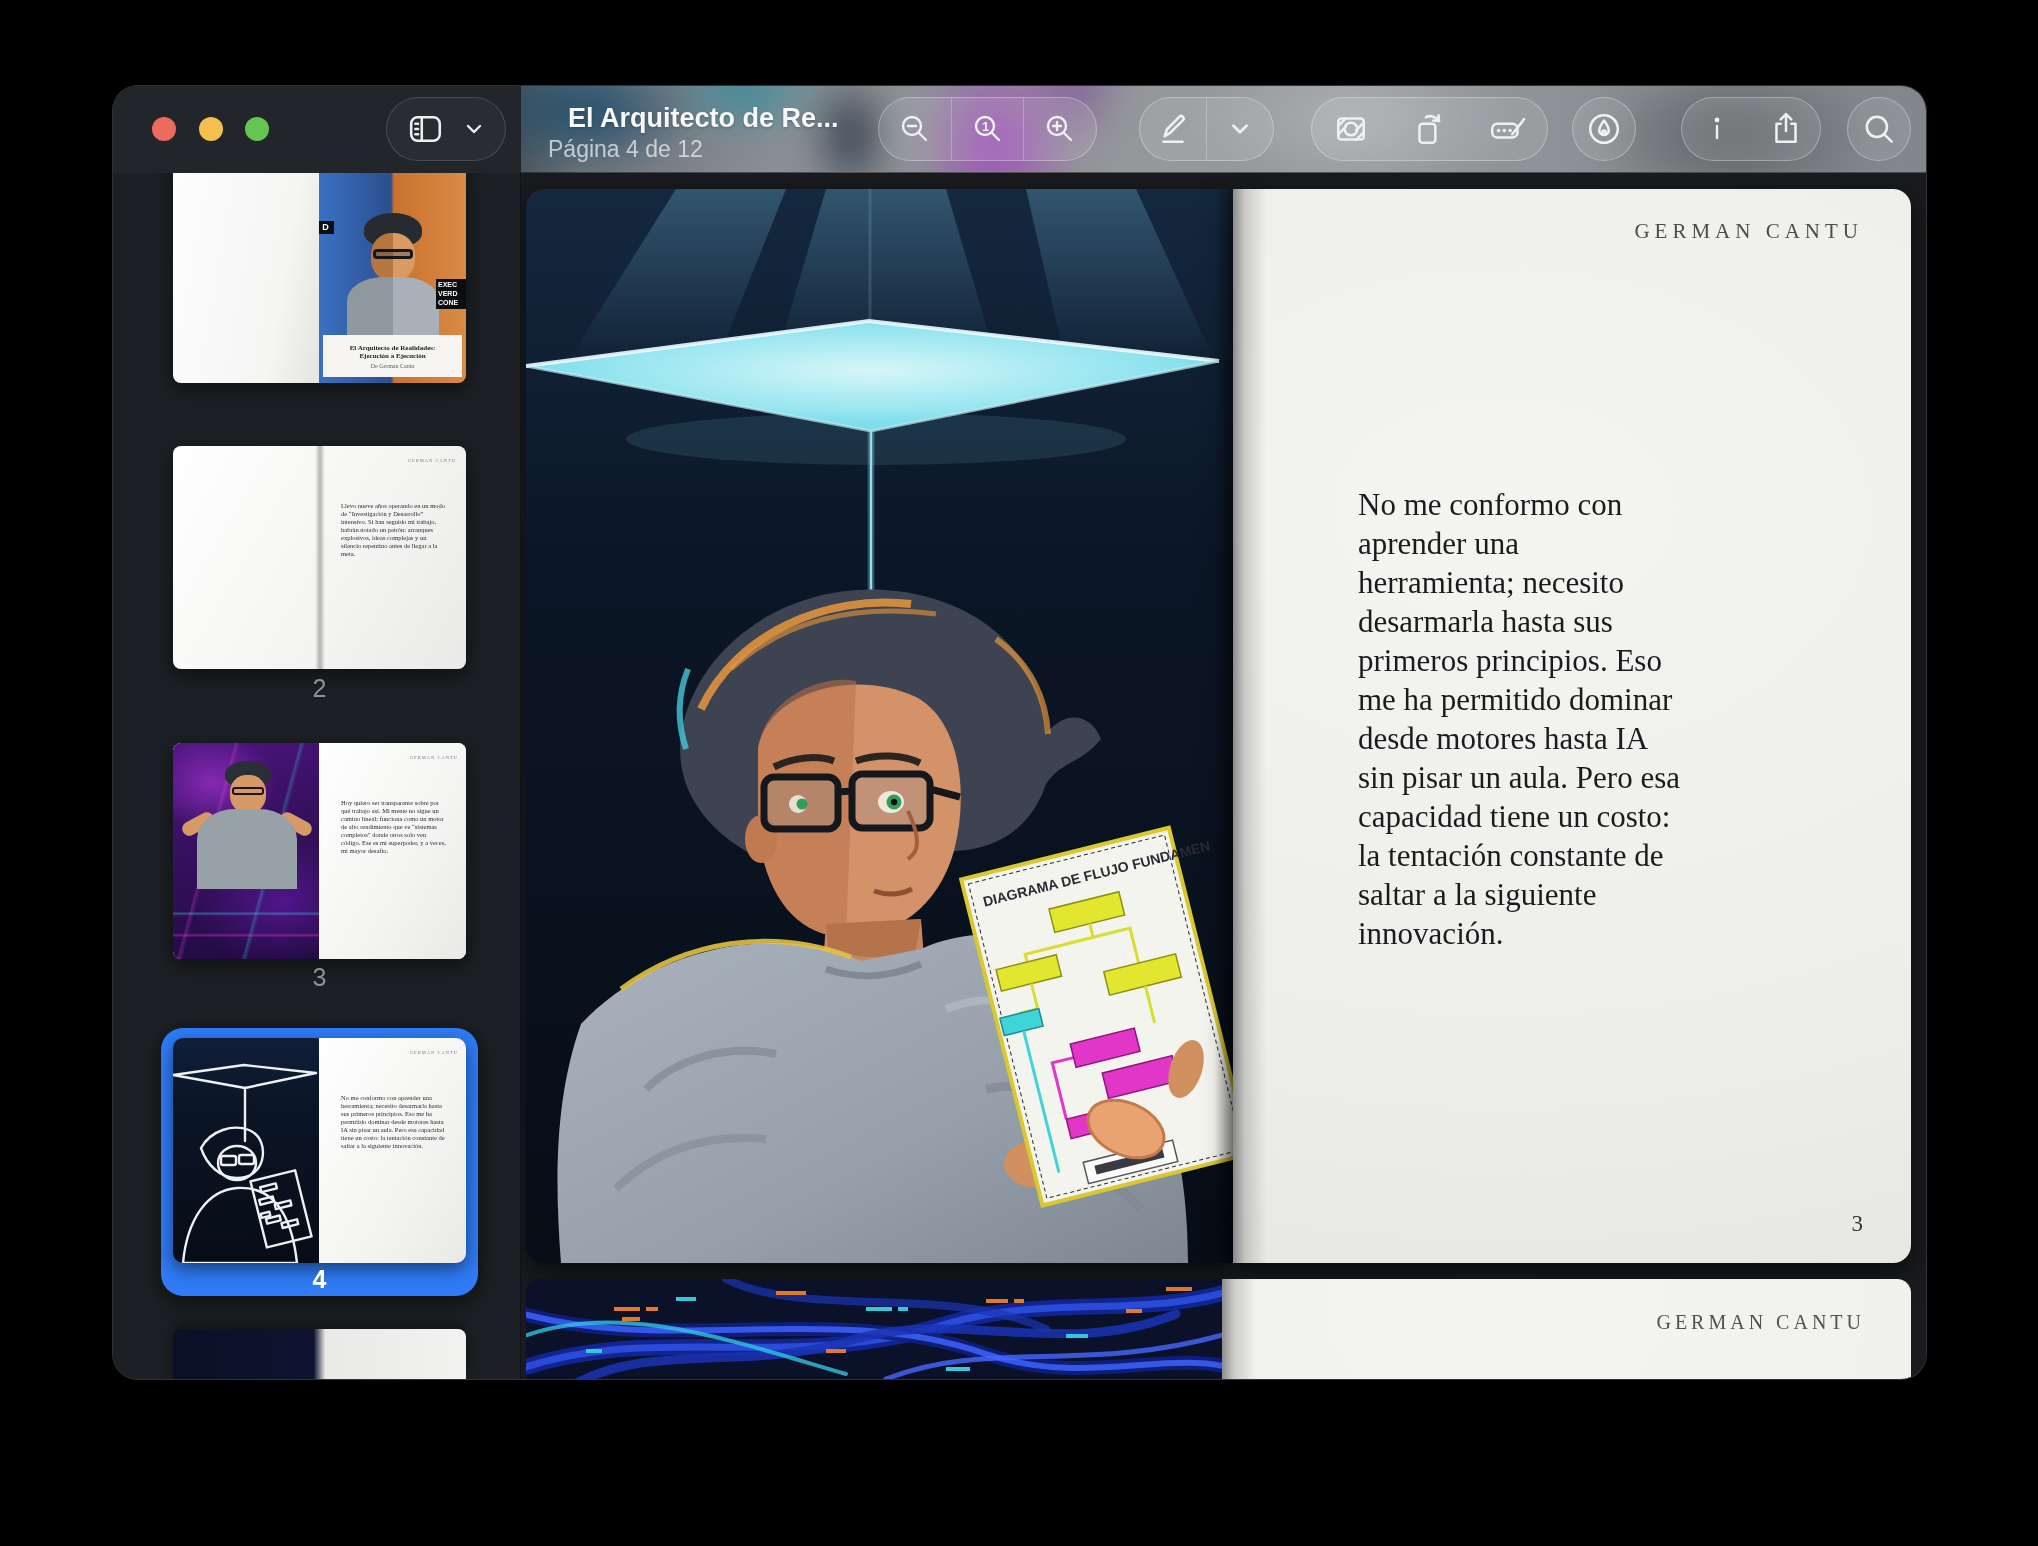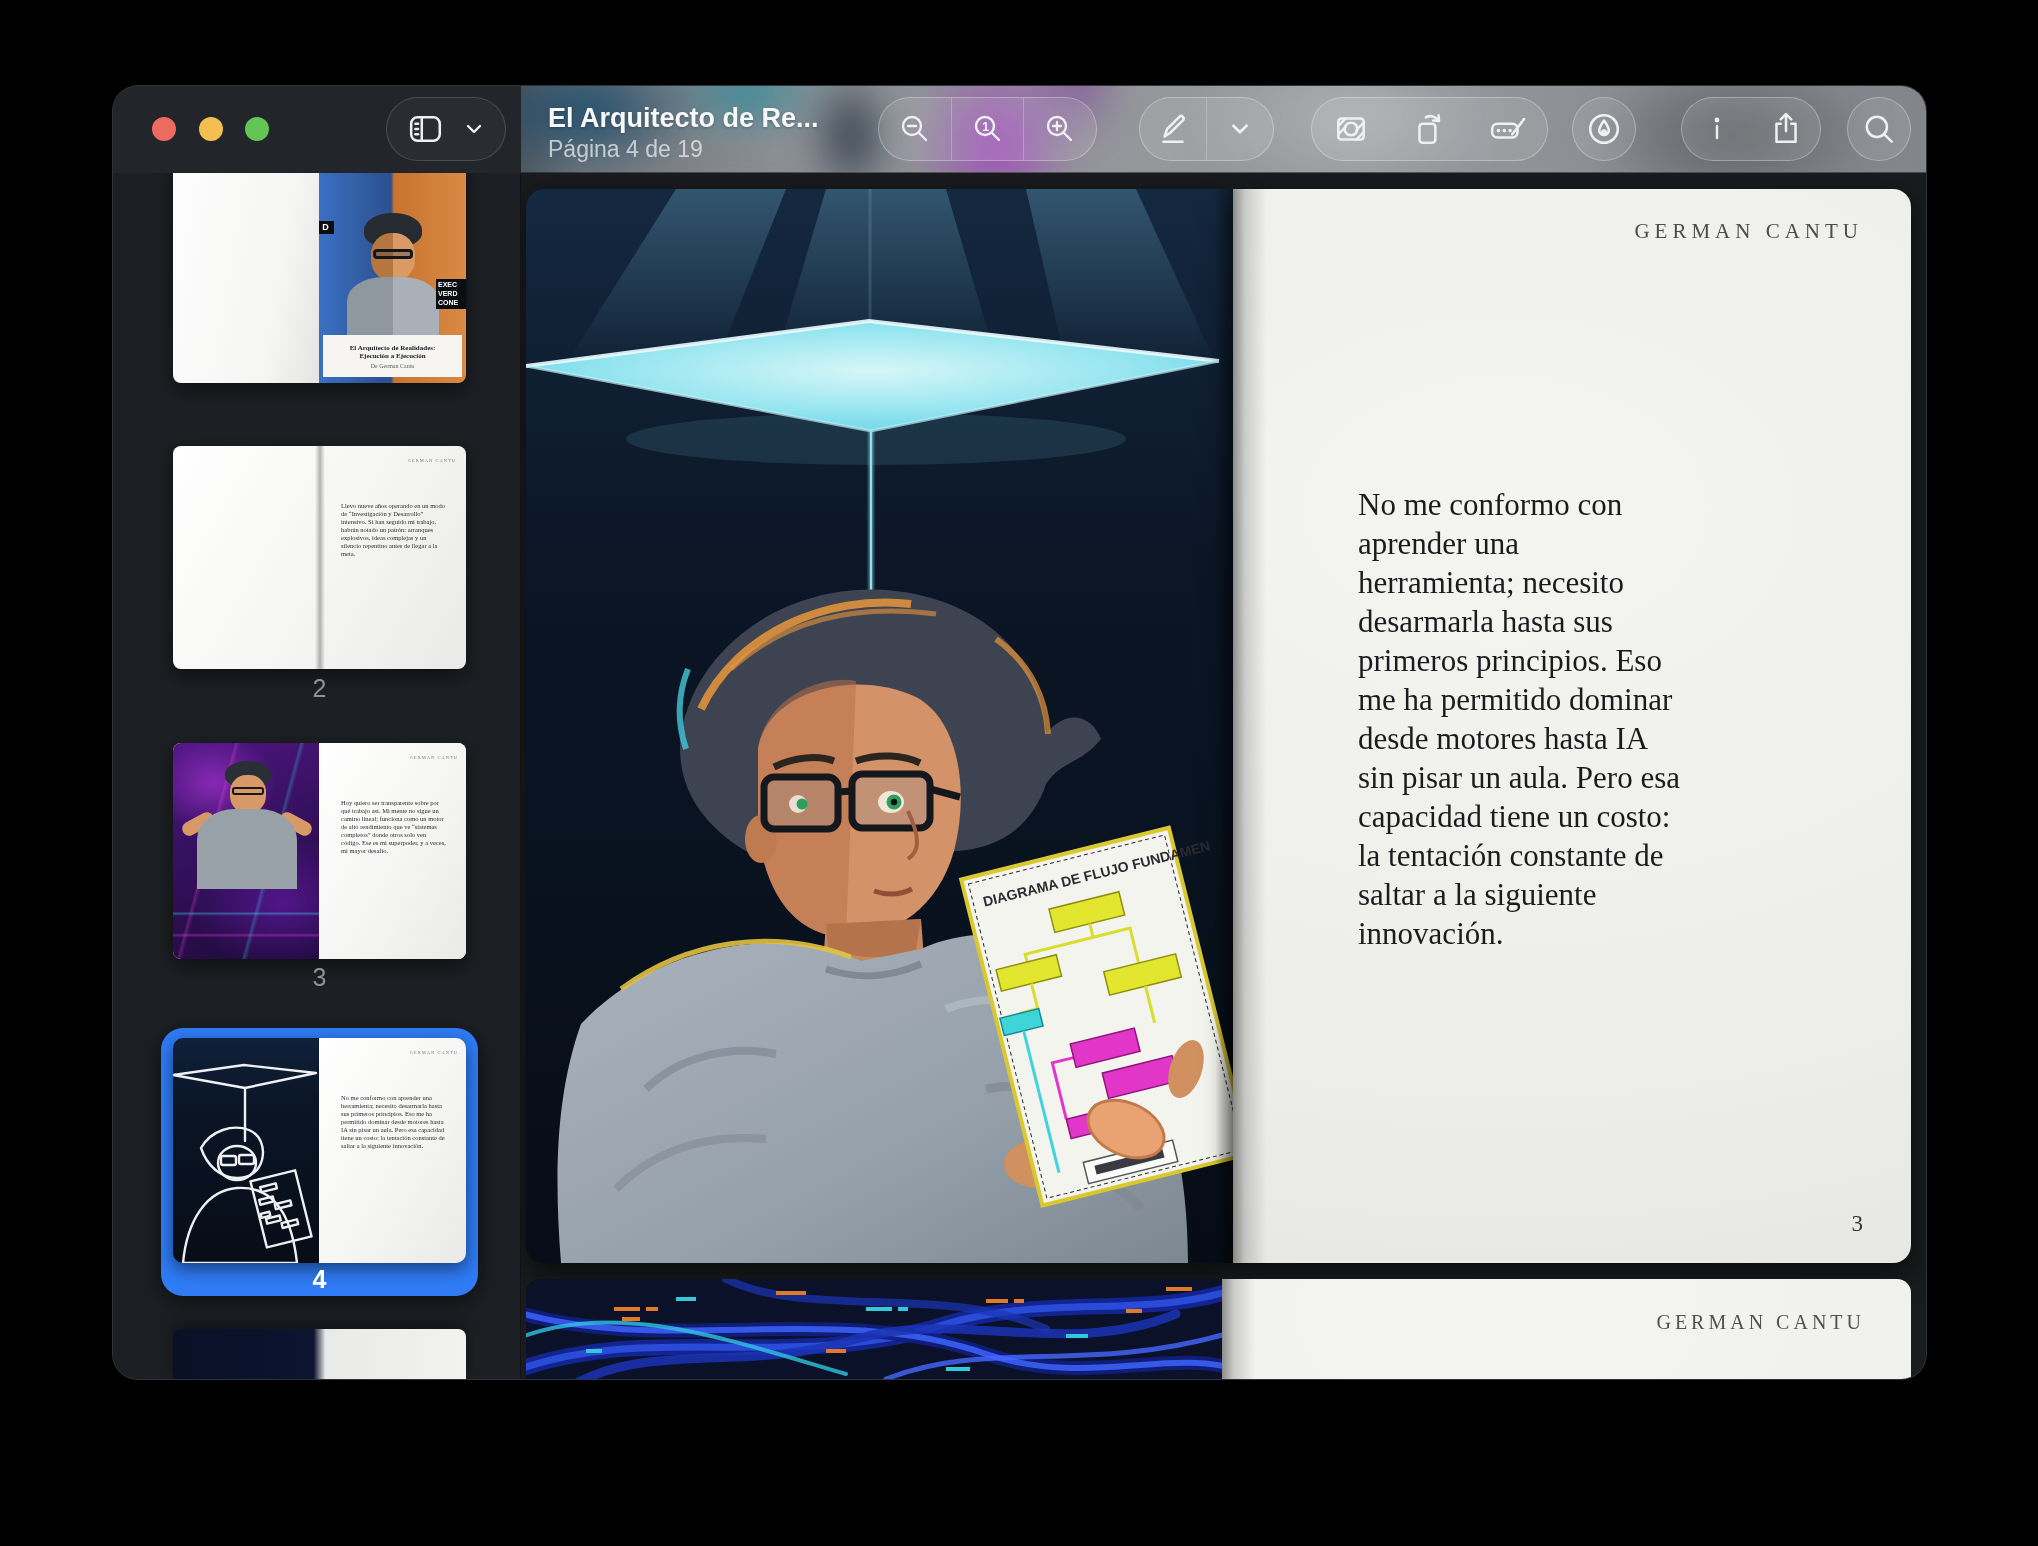--- a/index.html
+++ b/index.html
@@ -39,21 +39,21 @@
   .circle-btn{position:absolute;top:11px;width:64px;height:64px;border-radius:50%;
     background:rgba(255,255,255,.10);border:1px solid rgba(255,255,255,.30);
     display:flex;align-items:center;justify-content:center;}
   .seg{flex:1;height:100%;display:flex;align-items:center;justify-content:center;}
   .vdiv{width:1px;height:100%;background:rgba(255,255,255,.25);}
   .glyph{display:block;}
   .glyph *{stroke:#eef0f2;stroke-width:2.4;fill:none;stroke-linecap:round;stroke-linejoin:round;}
   .glyph .fil{fill:#eef0f2;stroke:none;}
   .glyph text{fill:#eef0f2;stroke:none;font-family:"Liberation Sans",sans-serif;font-weight:bold;}
 
-  .tb-title{position:absolute;left:435px;top:17px;font-size:27px;font-weight:bold;color:#f7f8f9;
+  .tb-title{position:absolute;left:455px;top:17px;font-size:27px;font-weight:bold;color:#f7f8f9;
     text-shadow:0 1px 3px rgba(0,0,0,.25);white-space:nowrap;}
   .tb-subtitle{position:absolute;left:435px;top:50px;font-size:23px;color:rgba(240,242,245,.72);white-space:nowrap;}
 
   
   .sidebar{position:absolute;left:0;top:87px;width:408px;bottom:0;background:#1c1f23;z-index:10;}
   .sidebar .edge{position:absolute;right:0;top:0;bottom:0;width:1px;background:#101214;}
   .thumb{position:absolute;left:60px;width:293px;display:flex;border-radius:8px;overflow:hidden;
     box-shadow:0 6px 18px rgba(0,0,0,.5);}
   .thumb-label{position:absolute;width:293px;left:60px;text-align:center;font-size:25px;color:#8f9295;}
   .page-white{background:linear-gradient(120deg,#ffffff 0%,#f4f4f2 60%,#e9e9e7 100%);}
@@ -409,21 +409,21 @@
           <path d="M4 7 L10 13 L16 7"></path>
         </svg>
       </div>
     </div>
 
     <div class="tb-right">
       <div class="smear"></div>
     </div>
 
     <div class="tb-title">El Arquitecto de Re...</div>
-    <div class="tb-subtitle">Página 4 de 19</div>
+    <div class="tb-subtitle">Página 4 de 12</div>
 
     <div class="pill" style="left:765px;width:219px;">
       <div class="seg">
         <svg width="34" height="34" viewBox="0 0 34 34" class="glyph">
           <circle cx="14" cy="14" r="9"></circle>
             <line x1="21" y1="21" x2="28" y2="28"></line>
             <line x1="10" y1="14" x2="18" y2="14"></line>
         </svg>
       </div>
       <div class="vdiv"></div>

